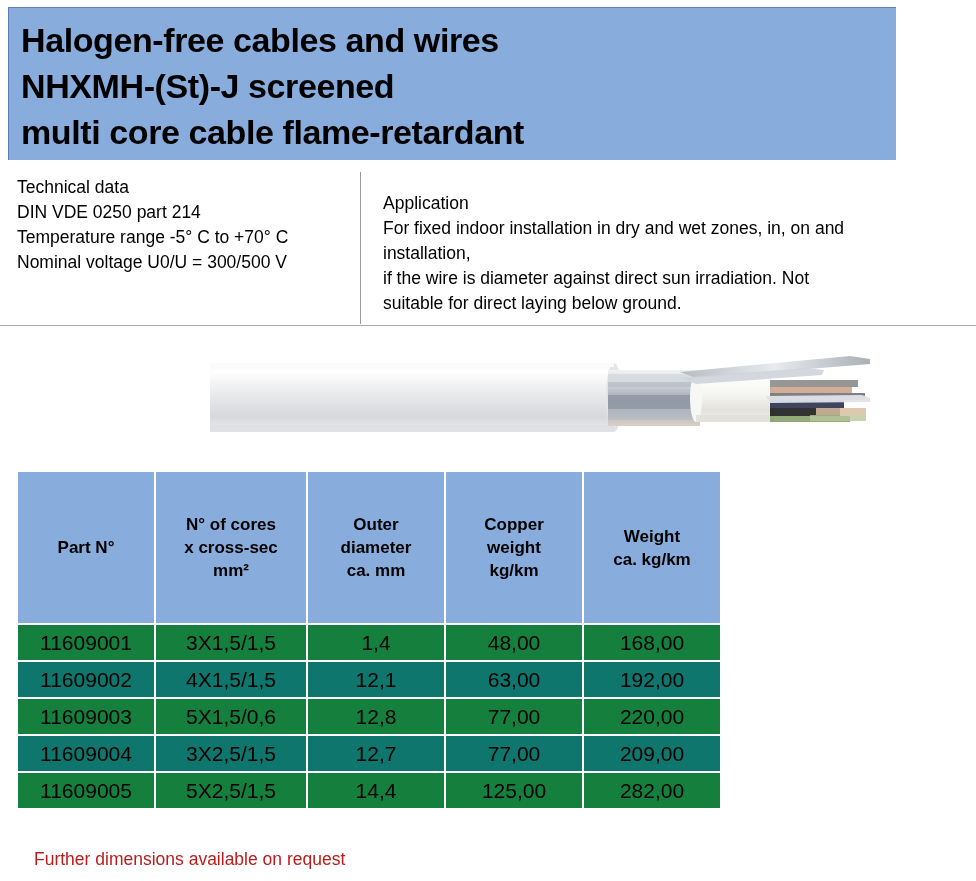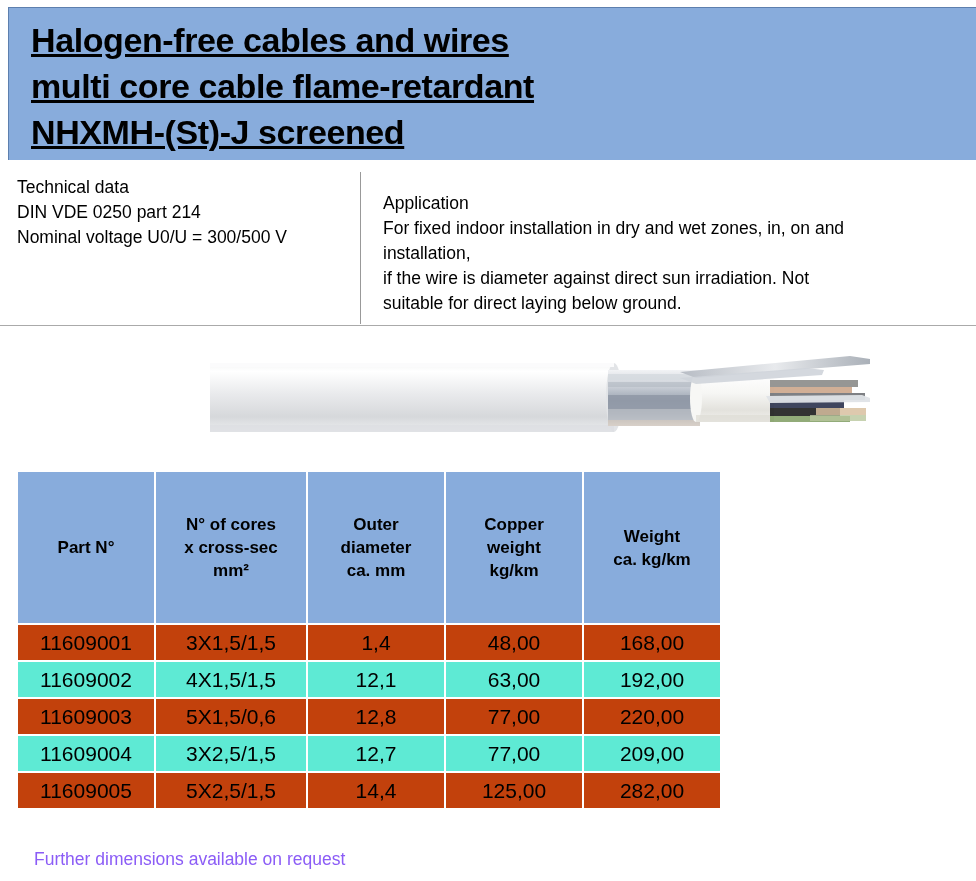--- a/index.html
+++ b/index.html
@@ -14,28 +14,27 @@
     overflow: hidden;
     font-family: "Liberation Sans", sans-serif;
     color: #000000;
   }
 
   
   #header-banner {
     position: absolute;
     left: 8px;
     top: 7px;
-    width: 968px;
+    width: 888px;
     height: 153px;
     background: #88ACDC;
     border-left: 1px solid #5d7fae;
     border-top: 1px solid #5d7fae;
     box-sizing: border-box;
-    padding: 9px 0 0 22px;
-    text-decoration: underline;
+    padding: 9px 0 0 12px;
   }
   .title-line {
     font-size: 34px;
     font-weight: bold;
     line-height: 46px;
     letter-spacing: -0.4px;
     white-space: nowrap;
     color: #000;
   }
 
@@ -117,54 +116,55 @@
   #spec-table td {
     height: 35px;
     vertical-align: middle;
     text-align: center;
     font-size: 21px;
     font-weight: normal;
     padding: 0 2px;
     color: #000;
     white-space: nowrap;
   }
-  #spec-table tr.row-shaded td { background: #c2410c; }
-  #spec-table tr.row-plain td  { background: #5eead4; }
+  #spec-table tr.row-shaded td { background: #15803d; }
+  #spec-table tr.row-plain td  { background: #0f766e; }
 
   .col-part   { width: 136px; }
   .col-cores  { width: 150px; }
   .col-outer  { width: 136px; }
   .col-copper { width: 136px; }
   .col-weight { width: 136px; }
 
   
   #footer-note {
     position: absolute;
     left: 34px;
     top: 848px;
     font-size: 17.5px;
     line-height: 22px;
-    color: #8b5cf6;
+    color: #b91c1c;
     white-space: nowrap;
   }
 </style>
 </head>
 <body>
 
 <div id="header-banner">
   <div class="title-line">Halogen-free cables and wires</div>
+  <div class="title-line">NHXMH-(St)-J screened</div>
   <div class="title-line">multi core cable flame-retardant</div>
-  <div class="title-line">NHXMH-(St)-J screened</div>
 </div>
 
 <div id="info-section">
 
   <div id="tech-data-block">
     <div class="info-line">Technical data</div>
     <div class="info-line">DIN VDE 0250 part 214</div>
+    <div class="info-line">Temperature range -5° C to +70° C</div>
     <div class="info-line">Nominal voltage U0/U = 300/500 V</div>
   </div>
 
   <div id="info-divider-vertical"></div>
 
   <div id="application-block">
     <div class="info-line">Application</div>
     <div class="info-line">For fixed indoor installation in dry and wet zones, in, on and</div>
     <div class="info-line">installation,</div>
     <div class="info-line">if the wire is diameter against direct sun irradiation. Not</div>

